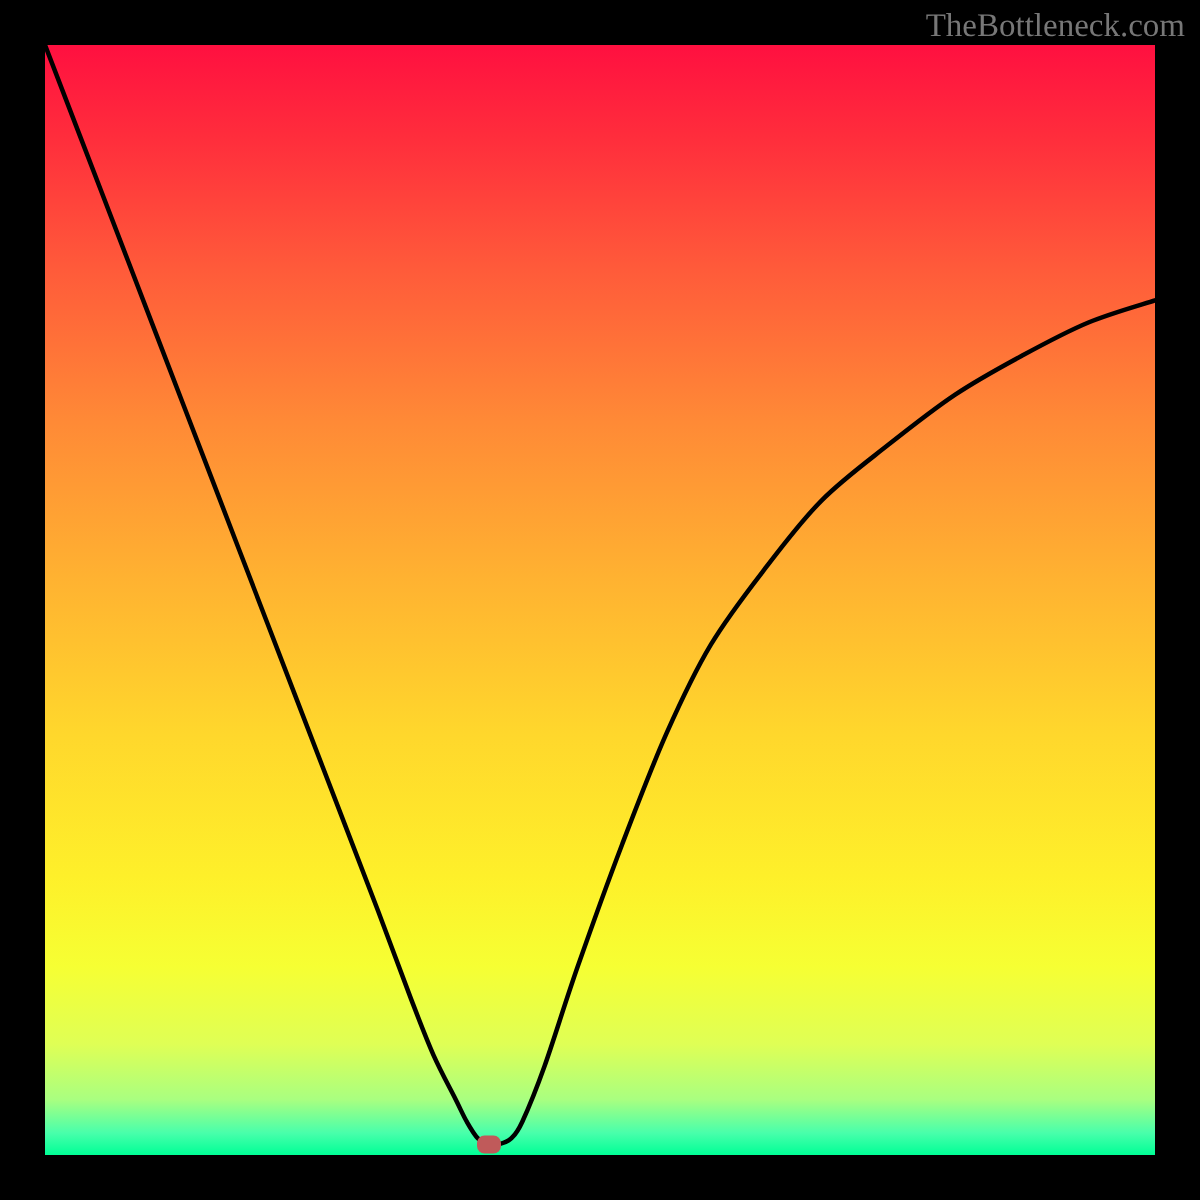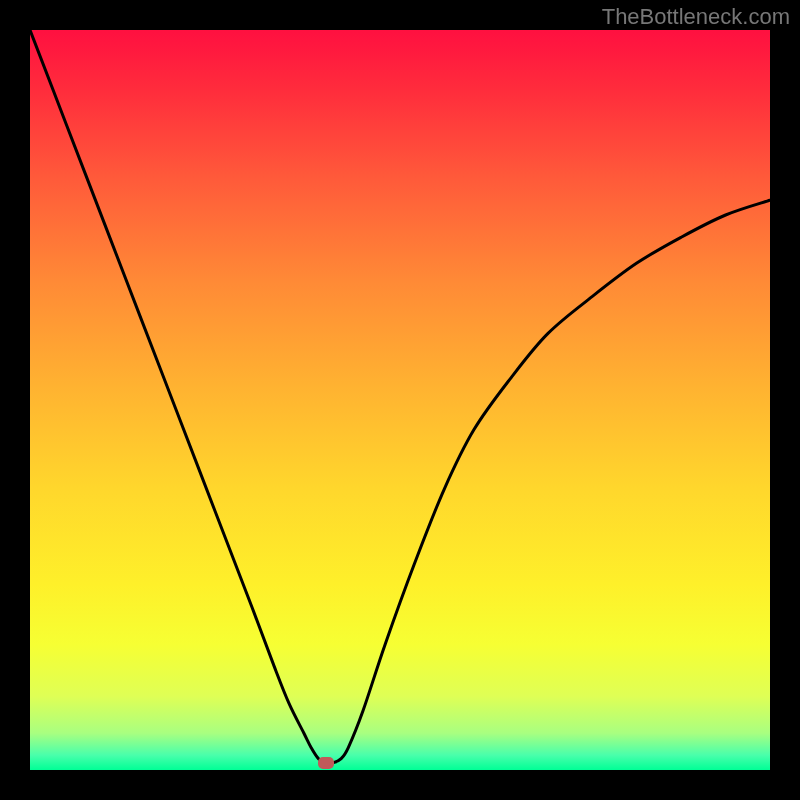--- a/index.html
+++ b/index.html
@@ -12,20 +12,21 @@
     font-family: Arial, Helvetica, sans-serif;
   }
   .attribution {
     position: absolute;
     top: 4px;
     right: 10px;
     color: #777;
     font-size: 22px;
     font-weight: 500;
     z-index: 10;
+    font-family: Liberation Serif, serif;
   }
   .plot-area {
     position: absolute;
     left: 30px;
     top: 30px;
     width: 740px;
     height: 740px;
     background: linear-gradient(to bottom,
       #ff1040 0%,
       #ff2c3c 8%,

